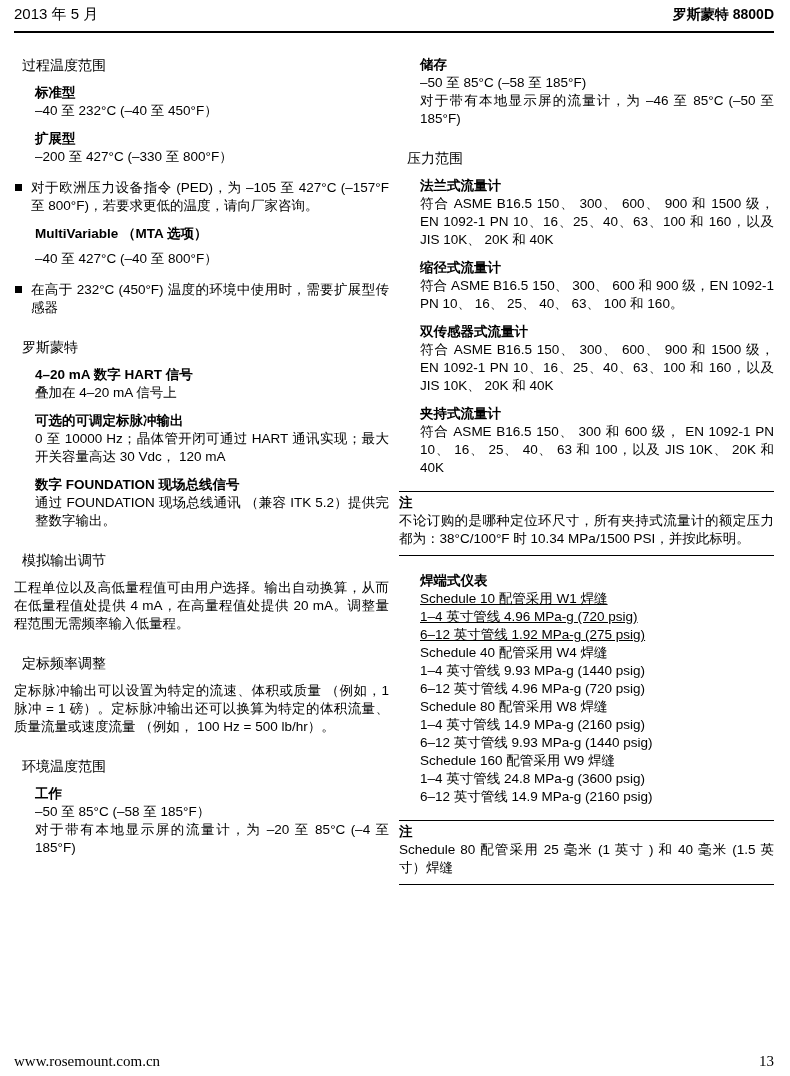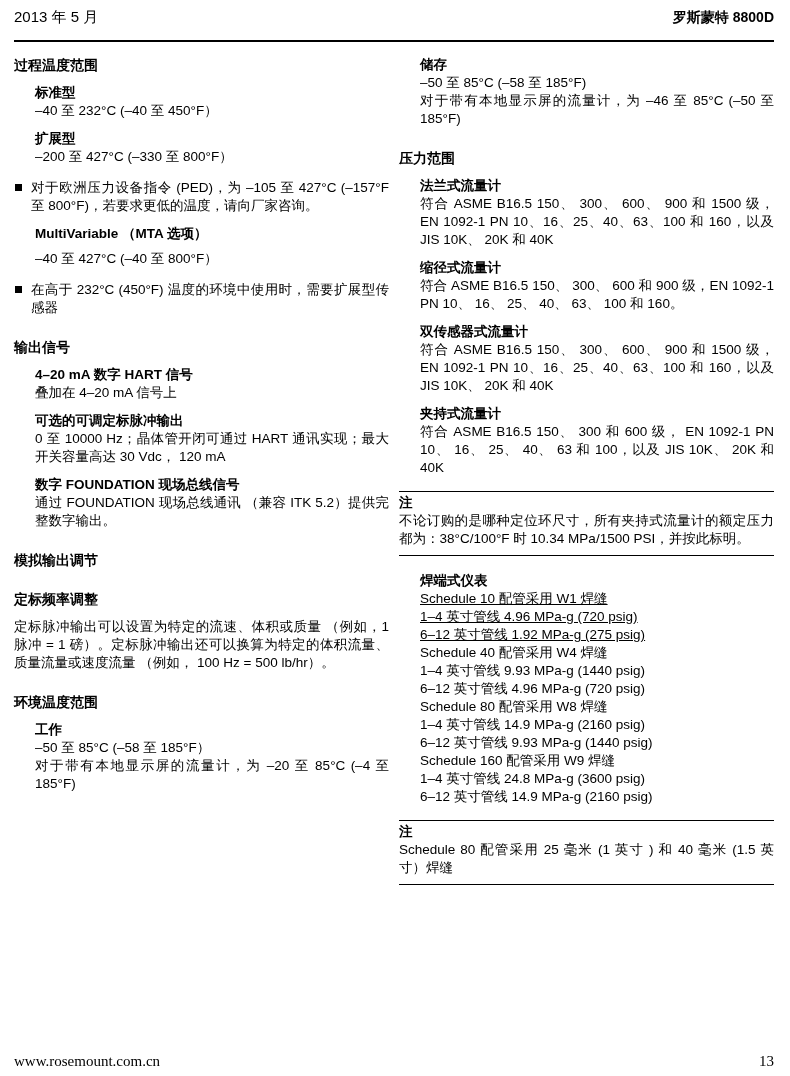--- a/index.html
+++ b/index.html
@@ -3,36 +3,36 @@
 <meta charset="utf-8">
 <style>
   html, body { margin: 0; padding: 0; }
   body {
     width: 790px; height: 1076px;
     background: #ffffff; color: #000000;
     font-family: "Liberation Sans", sans-serif;
     position: relative; overflow: hidden;
   }
   .page-header {
-    position: absolute; top: 0; left: 14px; right: 16px; height: 42px;
+    position: absolute; top: 0; left: 14px; right: 16px; height: 33px;
     box-sizing: border-box;
     border-bottom: 2px solid #000;
     display: flex; justify-content: space-between; align-items: flex-end;
-    padding-bottom: 13px;
+    padding-bottom: 7px;
   }
   .page-header .date { font-size: 15px; }
   .page-header .product { font-size: 14px; font-weight: bold; }
 
   .content {
     position: absolute; top: 33px; left: 14px; right: 16px;
     display: flex; gap: 10px; padding-top: 23px;
   }
   .col { flex: 1; font-size: 13.5px; line-height: 18px; min-width: 0; }
 
-  .h1 { font-size: 14px; font-weight: bold; margin: 21px 0 4px; }
+  .h1 { font-size: 14px; font-weight: normal; margin: 21px 8px 4px; }
   .col > :first-child { margin-top: 0; }
 
   .sub { margin: 10px 0 0 21px; }
   .sub .t { font-weight: bold; }
   .sub .b { text-align: justify; }
   .gap-sm { margin-top: 7px; }
 
   .p { margin-top: 10px; text-align: justify; }
 
   .bullet { margin-top: 13px; padding-left: 17px; position: relative; text-align: justify; }
@@ -91,38 +91,39 @@
     <div class="sub">
       <div class="t">MultiVariable （MTA 选项）</div>
       <div class="b gap-sm">–40 至 427°C (–40 至 800°F）</div>
     </div>
 
     <div class="bullet">
       <span class="sq"></span>
       <span>在高于 232°C (450°F) 温度的环境中使用时，需要扩展型传感器</span>
     </div>
 
-    <div class="h1">输出信号</div>
+    <div class="h1">罗斯蒙特</div>
 
     <div class="sub">
       <div class="t">4–20 mA 数字 HART 信号</div>
       <div class="b">叠加在 4–20 mA 信号上</div>
     </div>
 
     <div class="sub">
       <div class="t">可选的可调定标脉冲输出</div>
       <div class="b">0 至 10000 Hz；晶体管开闭可通过 HART 通讯实现；最大开关容量高达 30 Vdc， 120 mA</div>
     </div>
 
     <div class="sub">
       <div class="t">数字 FOUNDATION 现场总线信号</div>
       <div class="b">通过 FOUNDATION 现场总线通讯 （兼容 ITK 5.2）提供完整数字输出。</div>
     </div>
 
     <div class="h1">模拟输出调节</div>
+    <div class="p">工程单位以及高低量程值可由用户选择。输出自动换算，从而在低量程值处提供 4 mA，在高量程值处提供 20 mA。调整量程范围无需频率输入低量程。</div>
 
     <div class="h1">定标频率调整</div>
     <div class="p">定标脉冲输出可以设置为特定的流速、体积或质量 （例如，1 脉冲 = 1 磅）。定标脉冲输出还可以换算为特定的体积流量、质量流量或速度流量 （例如， 100 Hz = 500 lb/hr）。</div>
 
     <div class="h1">环境温度范围</div>
 
     <div class="sub">
       <div class="t">工作</div>
       <div class="b">–50 至 85°C (–58 至 185°F）</div>
       <div class="b">对于带有本地显示屏的流量计，为 –20 至 85°C (–4 至 185°F)</div>

